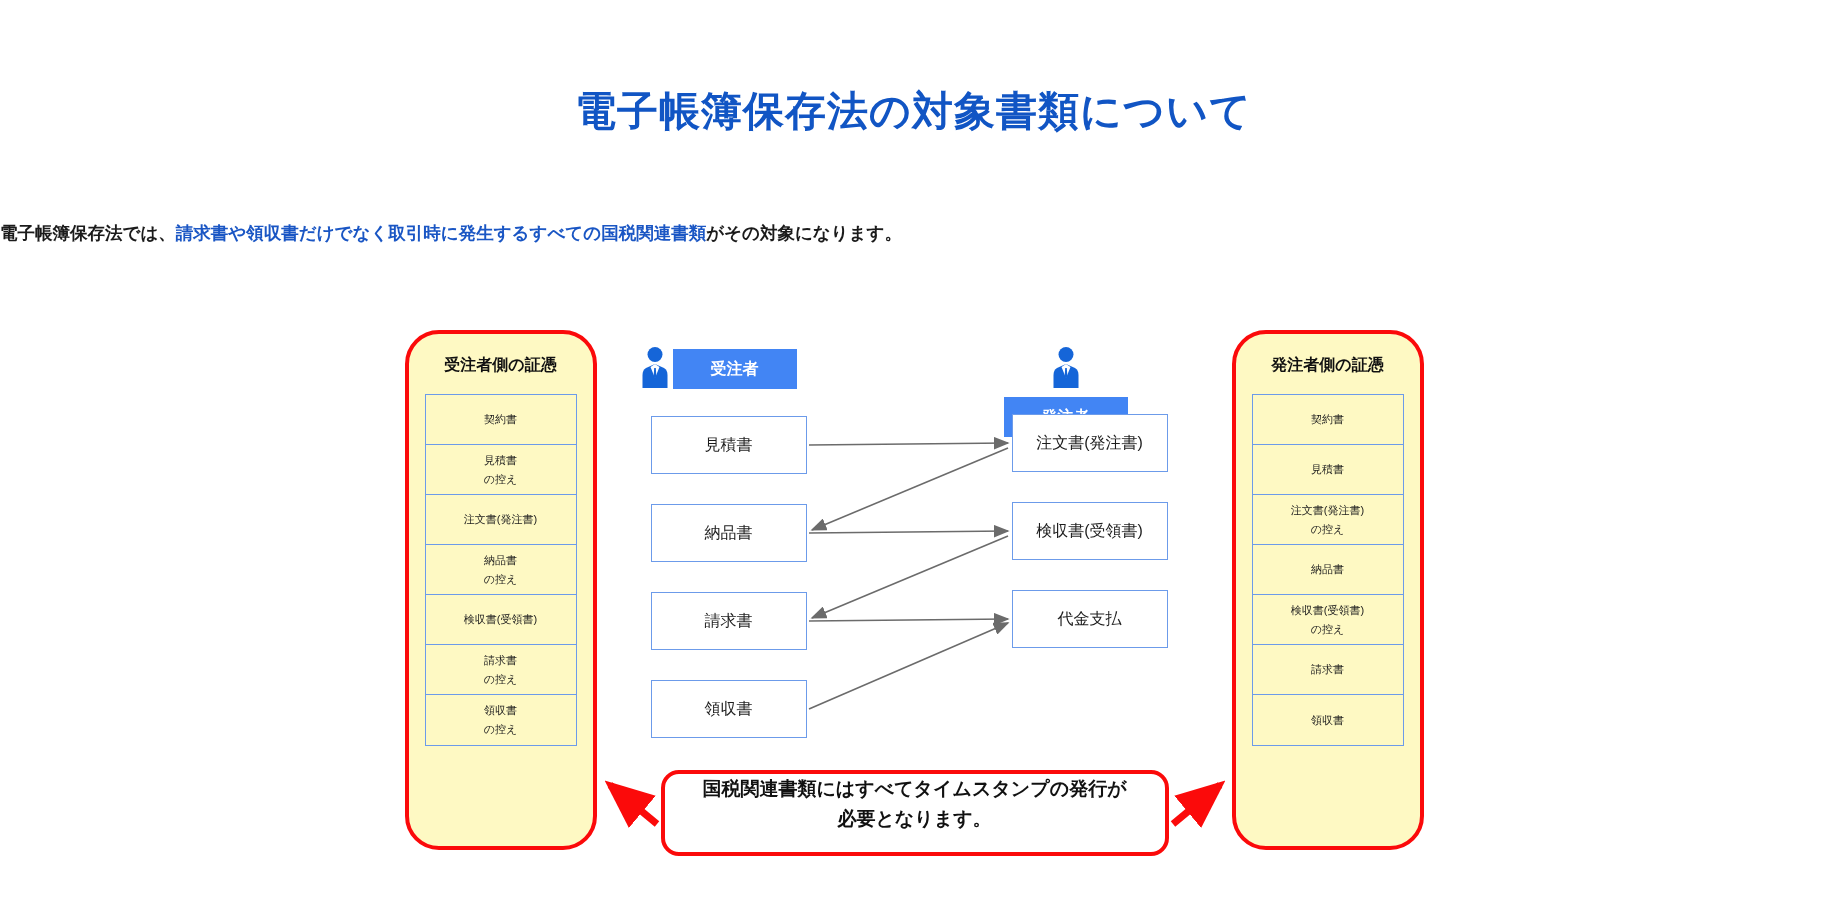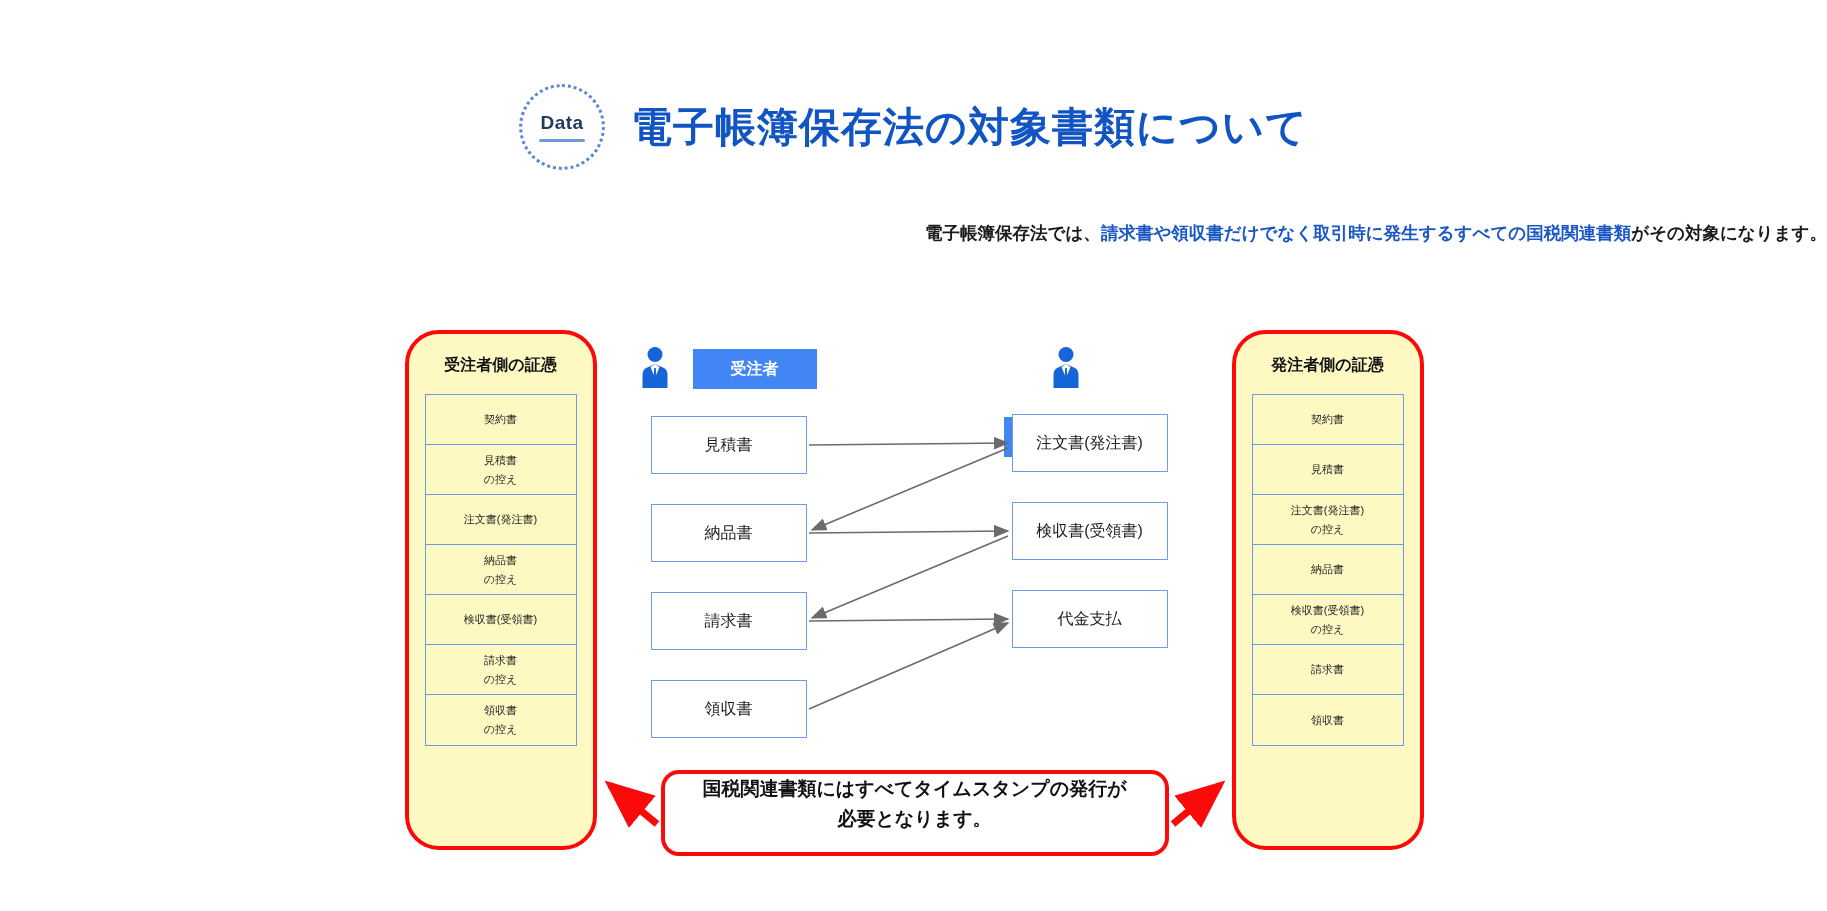--- a/index.html
+++ b/index.html
@@ -57,21 +57,21 @@
     color: #1155c4;
     letter-spacing: 1px;
     white-space: nowrap;
   }
 
   
   .subtitle {
     position: absolute;
     left: 0; top: 218px;
     width: 1827px;
-    text-align: right;
+    text-align: left;
     font-size: 17.5px;
     font-weight: bold;
     line-height: 30px;
     color: #1b1b1b;
   }
   .subtitle .hl { color: #1a56c4; }
   .subtitle .line { display: block; }
 
   
   .diagram {
@@ -133,21 +133,21 @@
     padding: 0 2px;
   }
   .panel-item:last-child { border-bottom: none; }
 
   
   .actor {
     position: absolute;
     top: 16px;
     display: flex;
     align-items: center;
-    gap: 25px;
+    gap: 5px;
   }
   .actor.seller { left: 238px; }
   .actor.buyer  { left: 600px; flex-direction: column; }
   .actor-icon { width: 26px; height: 46px; display: block; }
   .actor-chip {
     background: #4285f4;
     color: #ffffff;
     font-size: 16px;
     font-weight: bold;
     width: 124px;
@@ -203,24 +203,20 @@
     line-height: 30px;
     color: #111111;
     z-index: 3;
   }
   .callout .b { font-weight: bold; }
 </style>
 </head>
 <body>
 
 <div class="header">
-  <div class="data-badge">
-    <span class="badge-text">Data</span>
-    <span class="badge-rule"></span>
-  </div>
   <div class="page-title">電子帳簿保存法の対象書類について</div>
 </div>
 
 <div class="subtitle">
   <span class="line"><span>電子帳簿保存法では、</span><span class="hl">請求書や領収書だけでなく取引時に発生するすべての国税関連書類</span><span>がその対象になります。</span></span>
 </div>
 
 <div class="diagram">
   <div class="diagram-inner">
 

